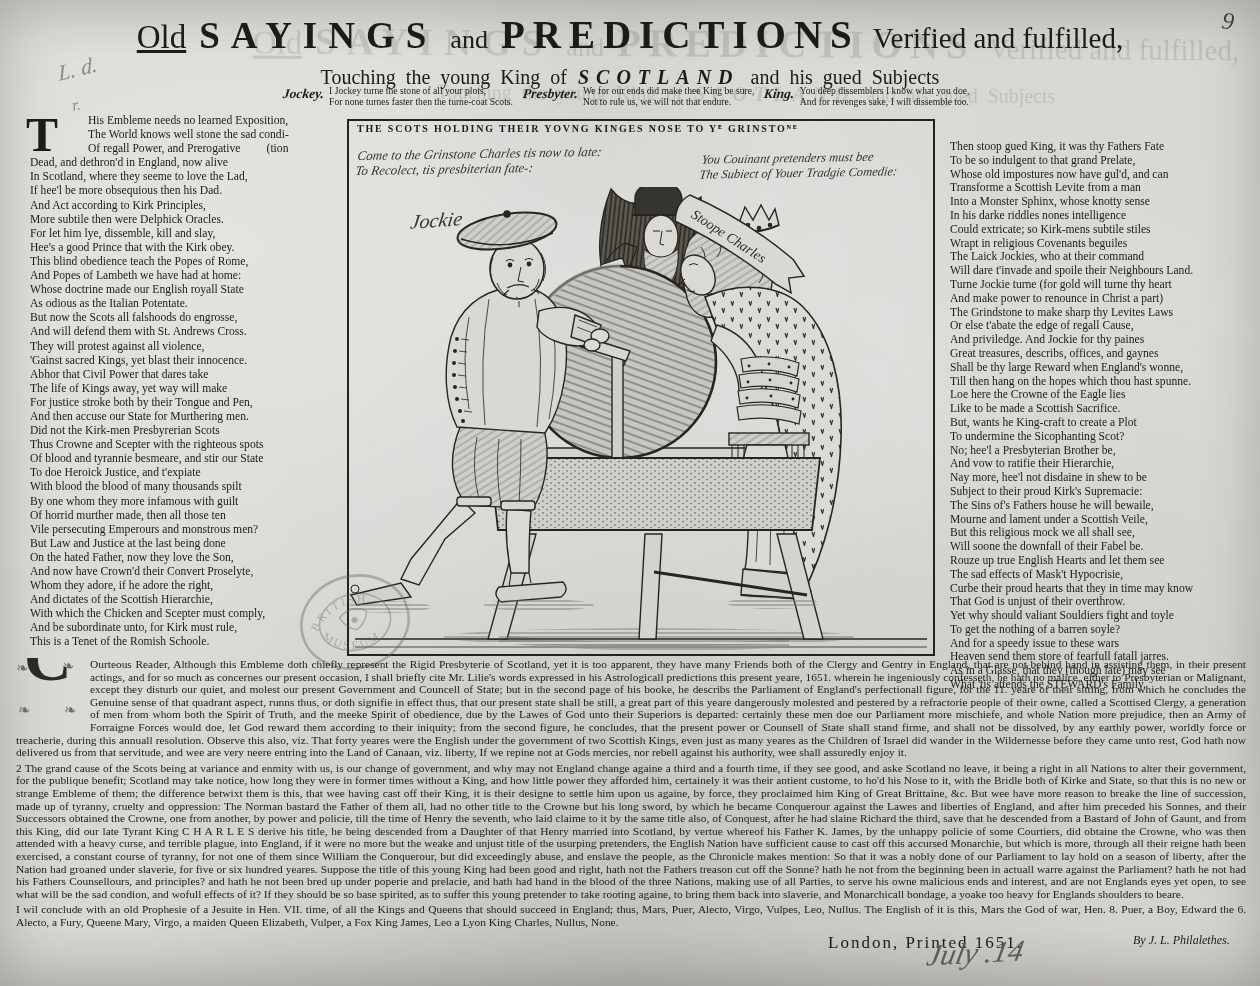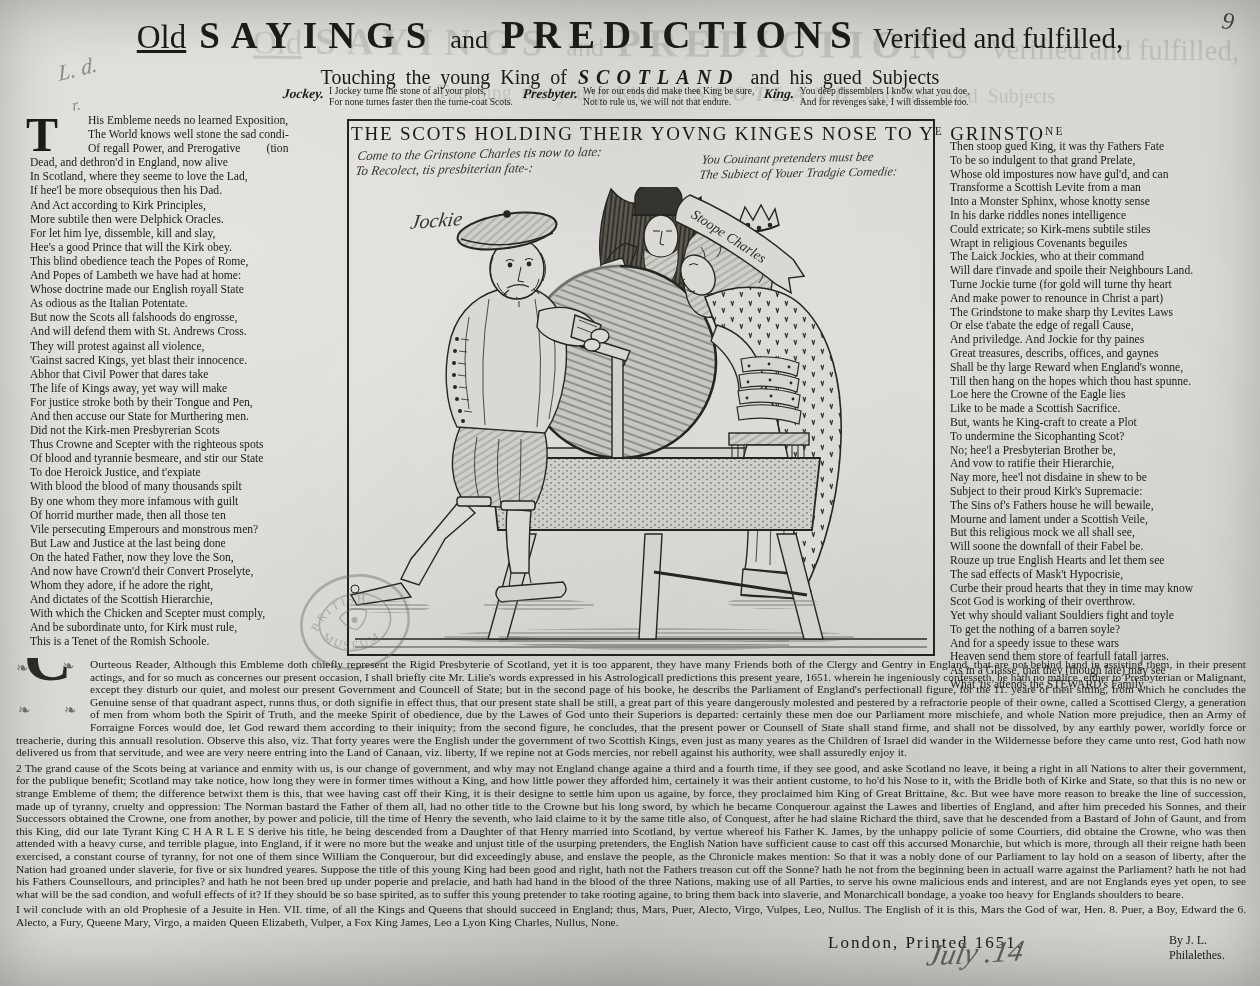--- a/index.html
+++ b/index.html
@@ -37,35 +37,35 @@
   
   .poem{font-size:11.6px;line-height:14.1px;white-space:nowrap;}
   .poem .line{height:14.1px;}
   .poem-left{left:30px;top:114px;width:314px;}
   .poem-left > .line:nth-child(-n+3){margin-left:58px;}
   .poem-right{left:950px;top:108px;width:304px;line-height:13.8px;margin-top:32px;}
   .poem-right .line{height:13.8px;}
   .dropcap-T{left:26px;top:114px;font-size:48px;line-height:42px;font-weight:bold;}
   
   .plate{left:347px;top:119px;width:588px;height:537px;border:2px solid #23221e;box-sizing:border-box;background:rgba(255,255,255,.05);}
-  .plate-title{position:absolute;left:2px;top:2px;width:640px;font-size:19px;font-weight:normal;letter-spacing:1.8px;white-space:nowrap;}
+  .plate-title{position:absolute;left:8px;top:2px;width:640px;font-size:10px;font-weight:bold;letter-spacing:1.8px;white-space:nowrap;}
   .hand{font-style:italic;color:#34332f;}
   .cap-left{position:absolute;left:8px;top:25px;font-size:13px;line-height:15px;transform:skewX(-9deg) rotate(-1deg);white-space:nowrap;}
   .cap-right{position:absolute;left:352px;top:30px;font-size:12.5px;line-height:14.5px;transform:skewX(-9deg) rotate(-1deg);white-space:nowrap;}
   .lbl-jockie{position:absolute;left:62px;top:88px;font-size:20px;transform:skewX(-12deg) rotate(-4deg);}
   .plate svg{position:absolute;left:0;bottom:0;}
   
   .footer{left:16px;top:658px;width:1230px;font-size:11.4px;line-height:12.6px;text-align:justify;height:292px;overflow:hidden;}
   .footer p{margin:0 0 3px 0;}
   .initC{float:left;width:66px;height:64px;position:relative;margin:2px 8px 2px 0;}
   .initC .c{position:absolute;left:8px;top:-8px;font-size:66px;font-weight:bold;color:#2a2924;}
   .initC .orn{position:absolute;font-size:15px;color:#55534c;opacity:.8;}
   .imprint{left:0;top:933px;width:1260px;}
   .imprint .center{position:absolute;left:828px;font-size:17px;letter-spacing:2px;}
-  .imprint .by{position:absolute;left:1133px;font-size:12px;margin-left:36px;}
+  .imprint .by{position:absolute;left:1133px;font-size:12px;font-style:italic;}
   .hw-date{left:928px;top:936px;font-size:30px;color:#5c5b57;transform:skewX(-14deg) rotate(-3deg);font-style:italic;}
   .hw-nine{left:1222px;top:8px;font-size:24px;color:#3f3e3a;transform:rotate(8deg);font-style:italic;}
   .pencil{color:#8b8a85;font-style:italic;}
   .pm1{left:58px;top:56px;font-size:22px;transform:rotate(-14deg) skewX(-10deg);}
   .pm2{left:72px;top:96px;font-size:16px;transform:rotate(-10deg);}
   .stamp{left:297px;top:572px;opacity:.38;transform:rotate(-14deg);}
 </style>
 </head>
 <body>
 
@@ -128,21 +128,21 @@
 <div class="abs poem poem-left">
     <div class="line">His Embleme needs no learned Exposition,</div>
     <div class="line">The World knows well stone the sad condi-</div>
     <div class="line">Of regall Power, and Prerogative&nbsp;&nbsp;&nbsp;&nbsp;&nbsp;&nbsp;&nbsp;&nbsp;&nbsp;(tion</div>
     <div class="line">Dead, and dethron'd in England, now alive</div>
     <div class="line">In Scotland, where they seeme to love the Lad,</div>
     <div class="line">If hee'l be more obsequious then his Dad.</div>
     <div class="line">And Act according to Kirk Principles,</div>
     <div class="line">More subtile then were Delphick Oracles.</div>
     <div class="line">For let him lye, dissemble, kill and slay,</div>
-    <div class="line">Hee's a good Prince that will the Kirk obey.</div>
+    <div class="line">Hee's a good Prince that with the Kirk obey.</div>
     <div class="line">This blind obedience teach the Popes of Rome,</div>
     <div class="line">And Popes of Lambeth we have had at home:</div>
     <div class="line">Whose doctrine made our English royall State</div>
     <div class="line">As odious as the Italian Potentate.</div>
     <div class="line">But now the Scots all falshoods do engrosse,</div>
     <div class="line">And will defend them with St. Andrews Cross.</div>
     <div class="line">They will protest against all violence,</div>
     <div class="line">'Gainst sacred Kings, yet blast their innocence.</div>
     <div class="line">Abhor that Civil Power that dares take</div>
     <div class="line">The life of Kings away, yet way will make</div>
@@ -193,21 +193,21 @@
     <div class="line">And vow to ratifie their Hierarchie,</div>
     <div class="line">Nay more, hee'l not disdaine in shew to be</div>
     <div class="line">Subject to their proud Kirk's Supremacie:</div>
     <div class="line">The Sins of's Fathers house he will bewaile,</div>
     <div class="line">Mourne and lament under a Scottish Veile,</div>
     <div class="line">But this religious mock we all shall see,</div>
     <div class="line">Will soone the downfall of their Fabel be.</div>
     <div class="line">Rouze up true English Hearts and let them see</div>
     <div class="line">The sad effects of Mask't Hypocrisie,</div>
     <div class="line">Curbe their proud hearts that they in time may know</div>
-    <div class="line">Scot God is working of their overthrow.</div>
+    <div class="line">That God is unjust of their overthrow.</div>
     <div class="line">Yet why should valiant Souldiers fight and toyle</div>
     <div class="line">To get the nothing of a barren soyle?</div>
     <div class="line">And for a speedy issue to these wars</div>
     <div class="line">Heaven send them store of fearfull fatall jarres.</div>
     <div class="line">As in a Glasse, that they (though late) may see</div>
     <div class="line">What 'tis attends the STEWARD's Family.</div>
   </div>
 
 <div class="abs plate">
   <div class="plate-title">THE SCOTS HOLDING THEIR YOVNG KINGES NOSE TO Yᴱ GRINSTOᴺᴱ</div>

